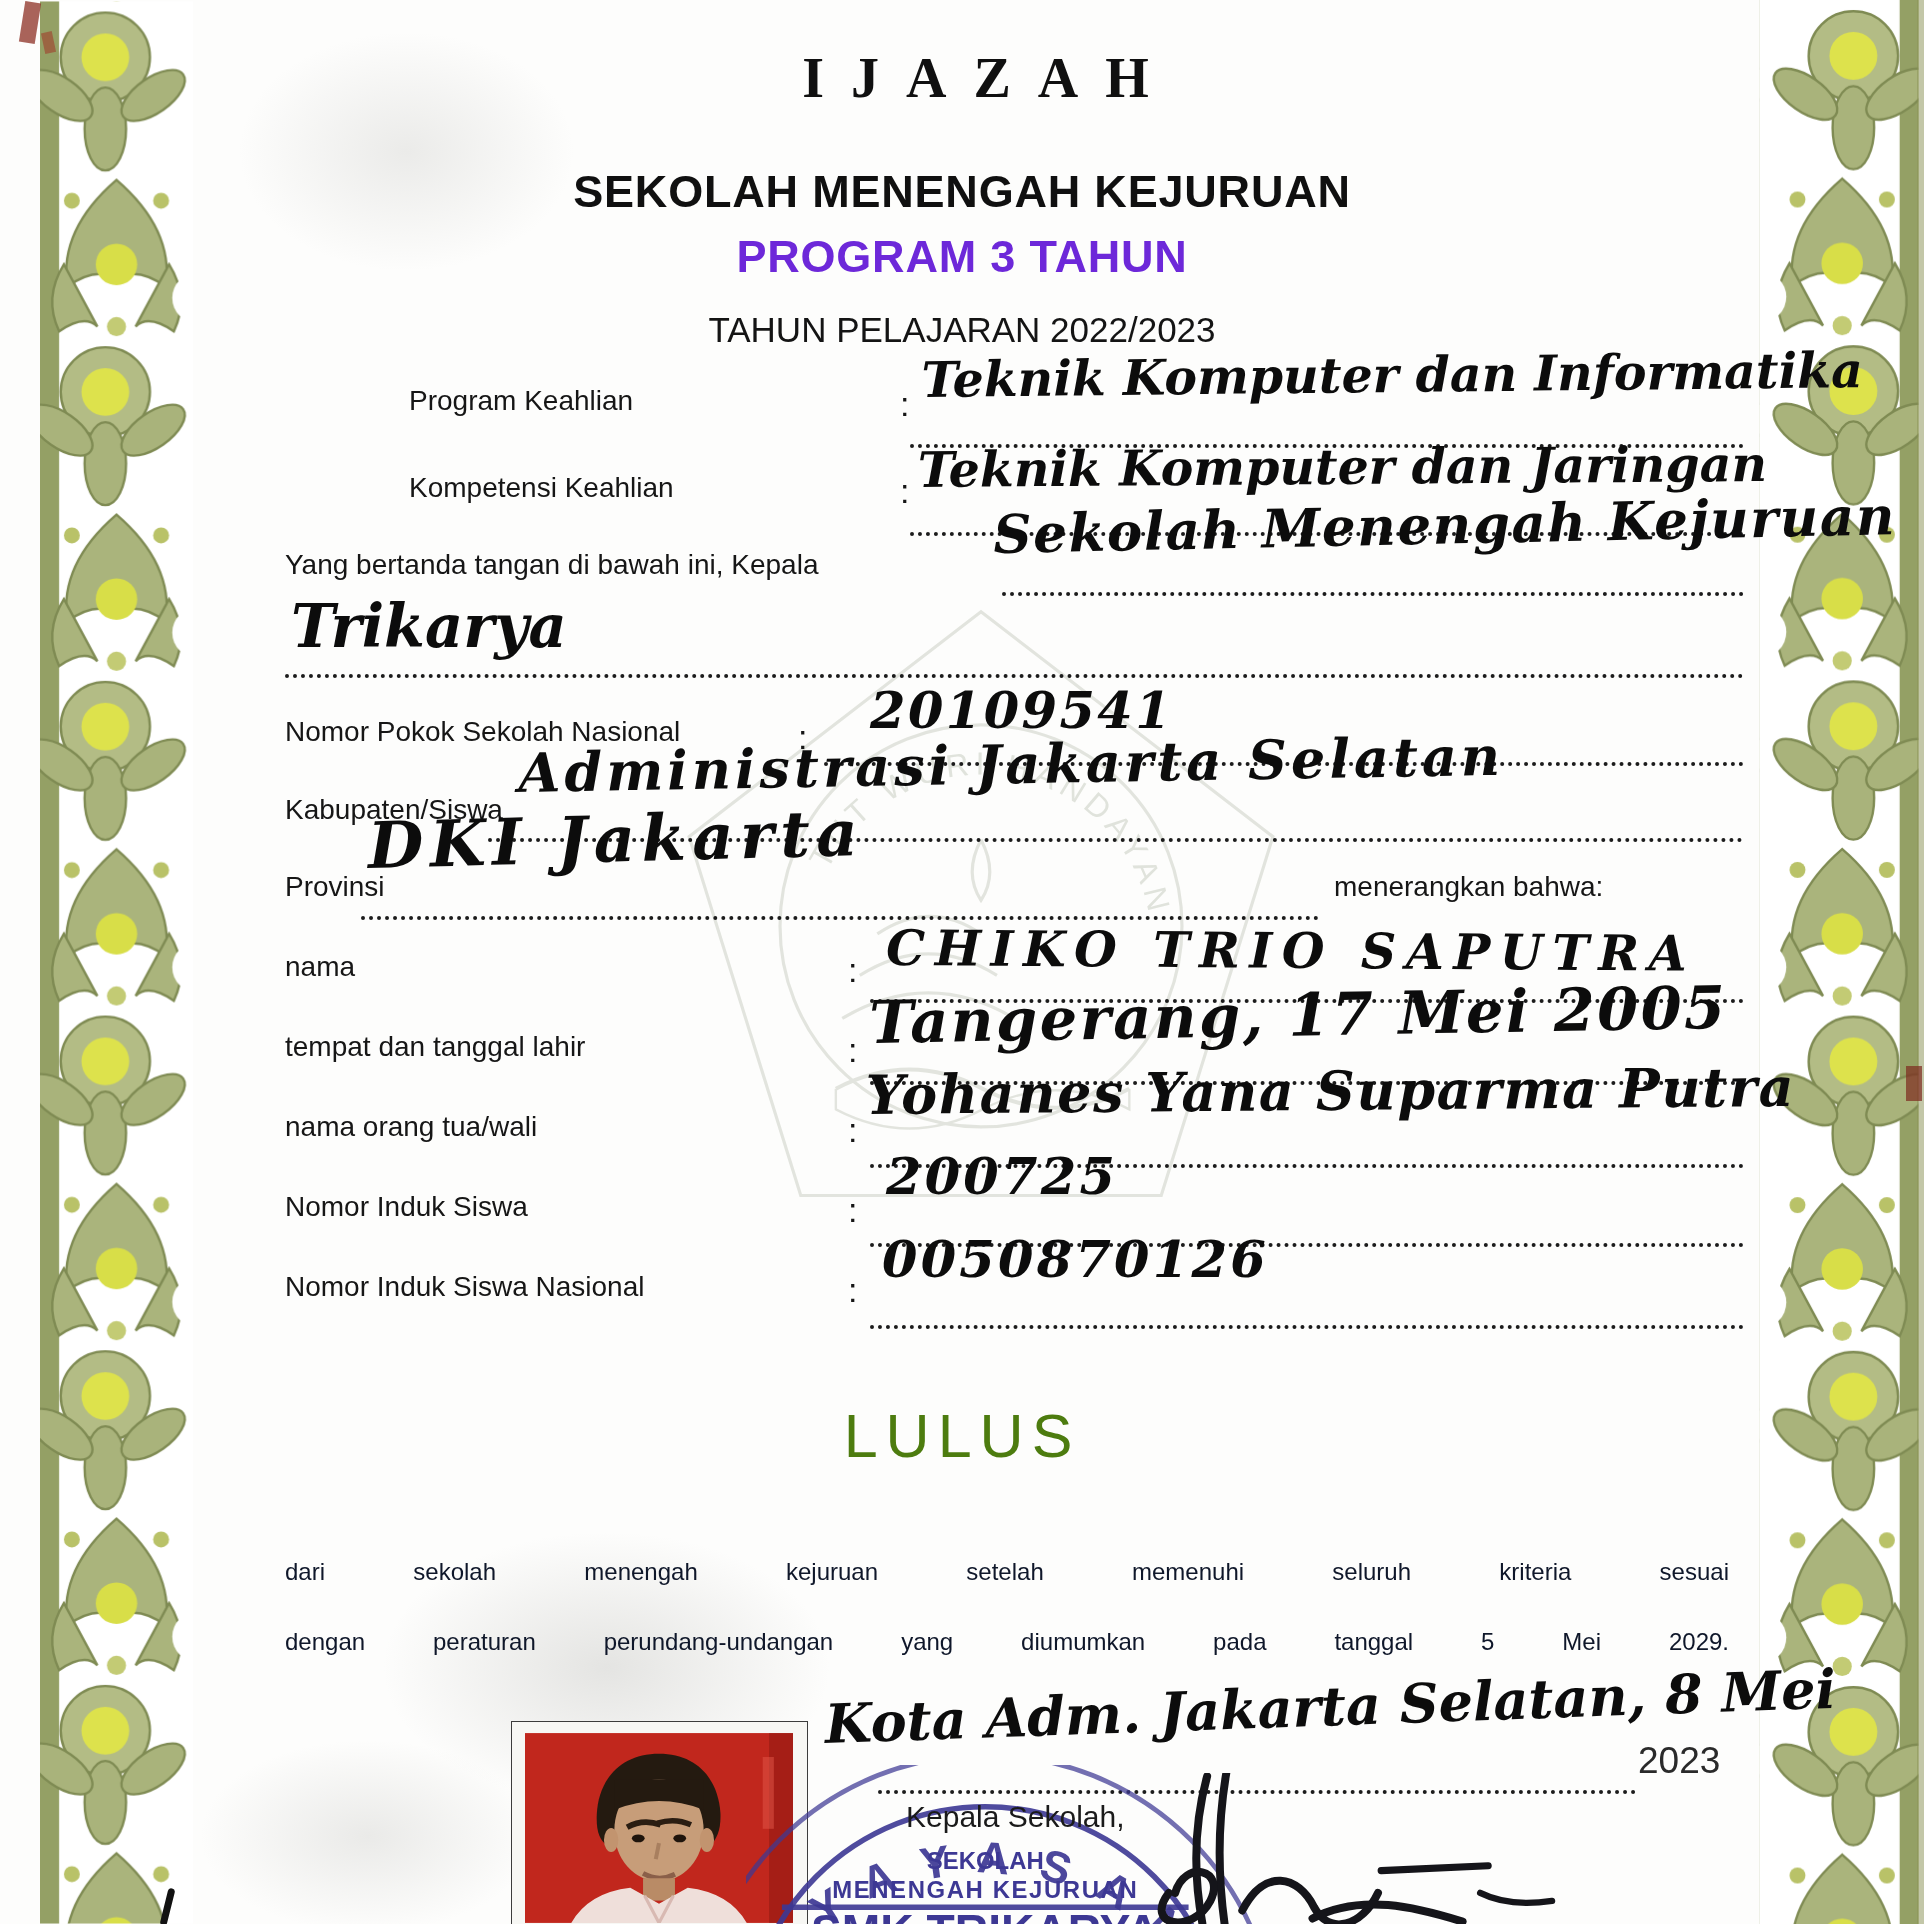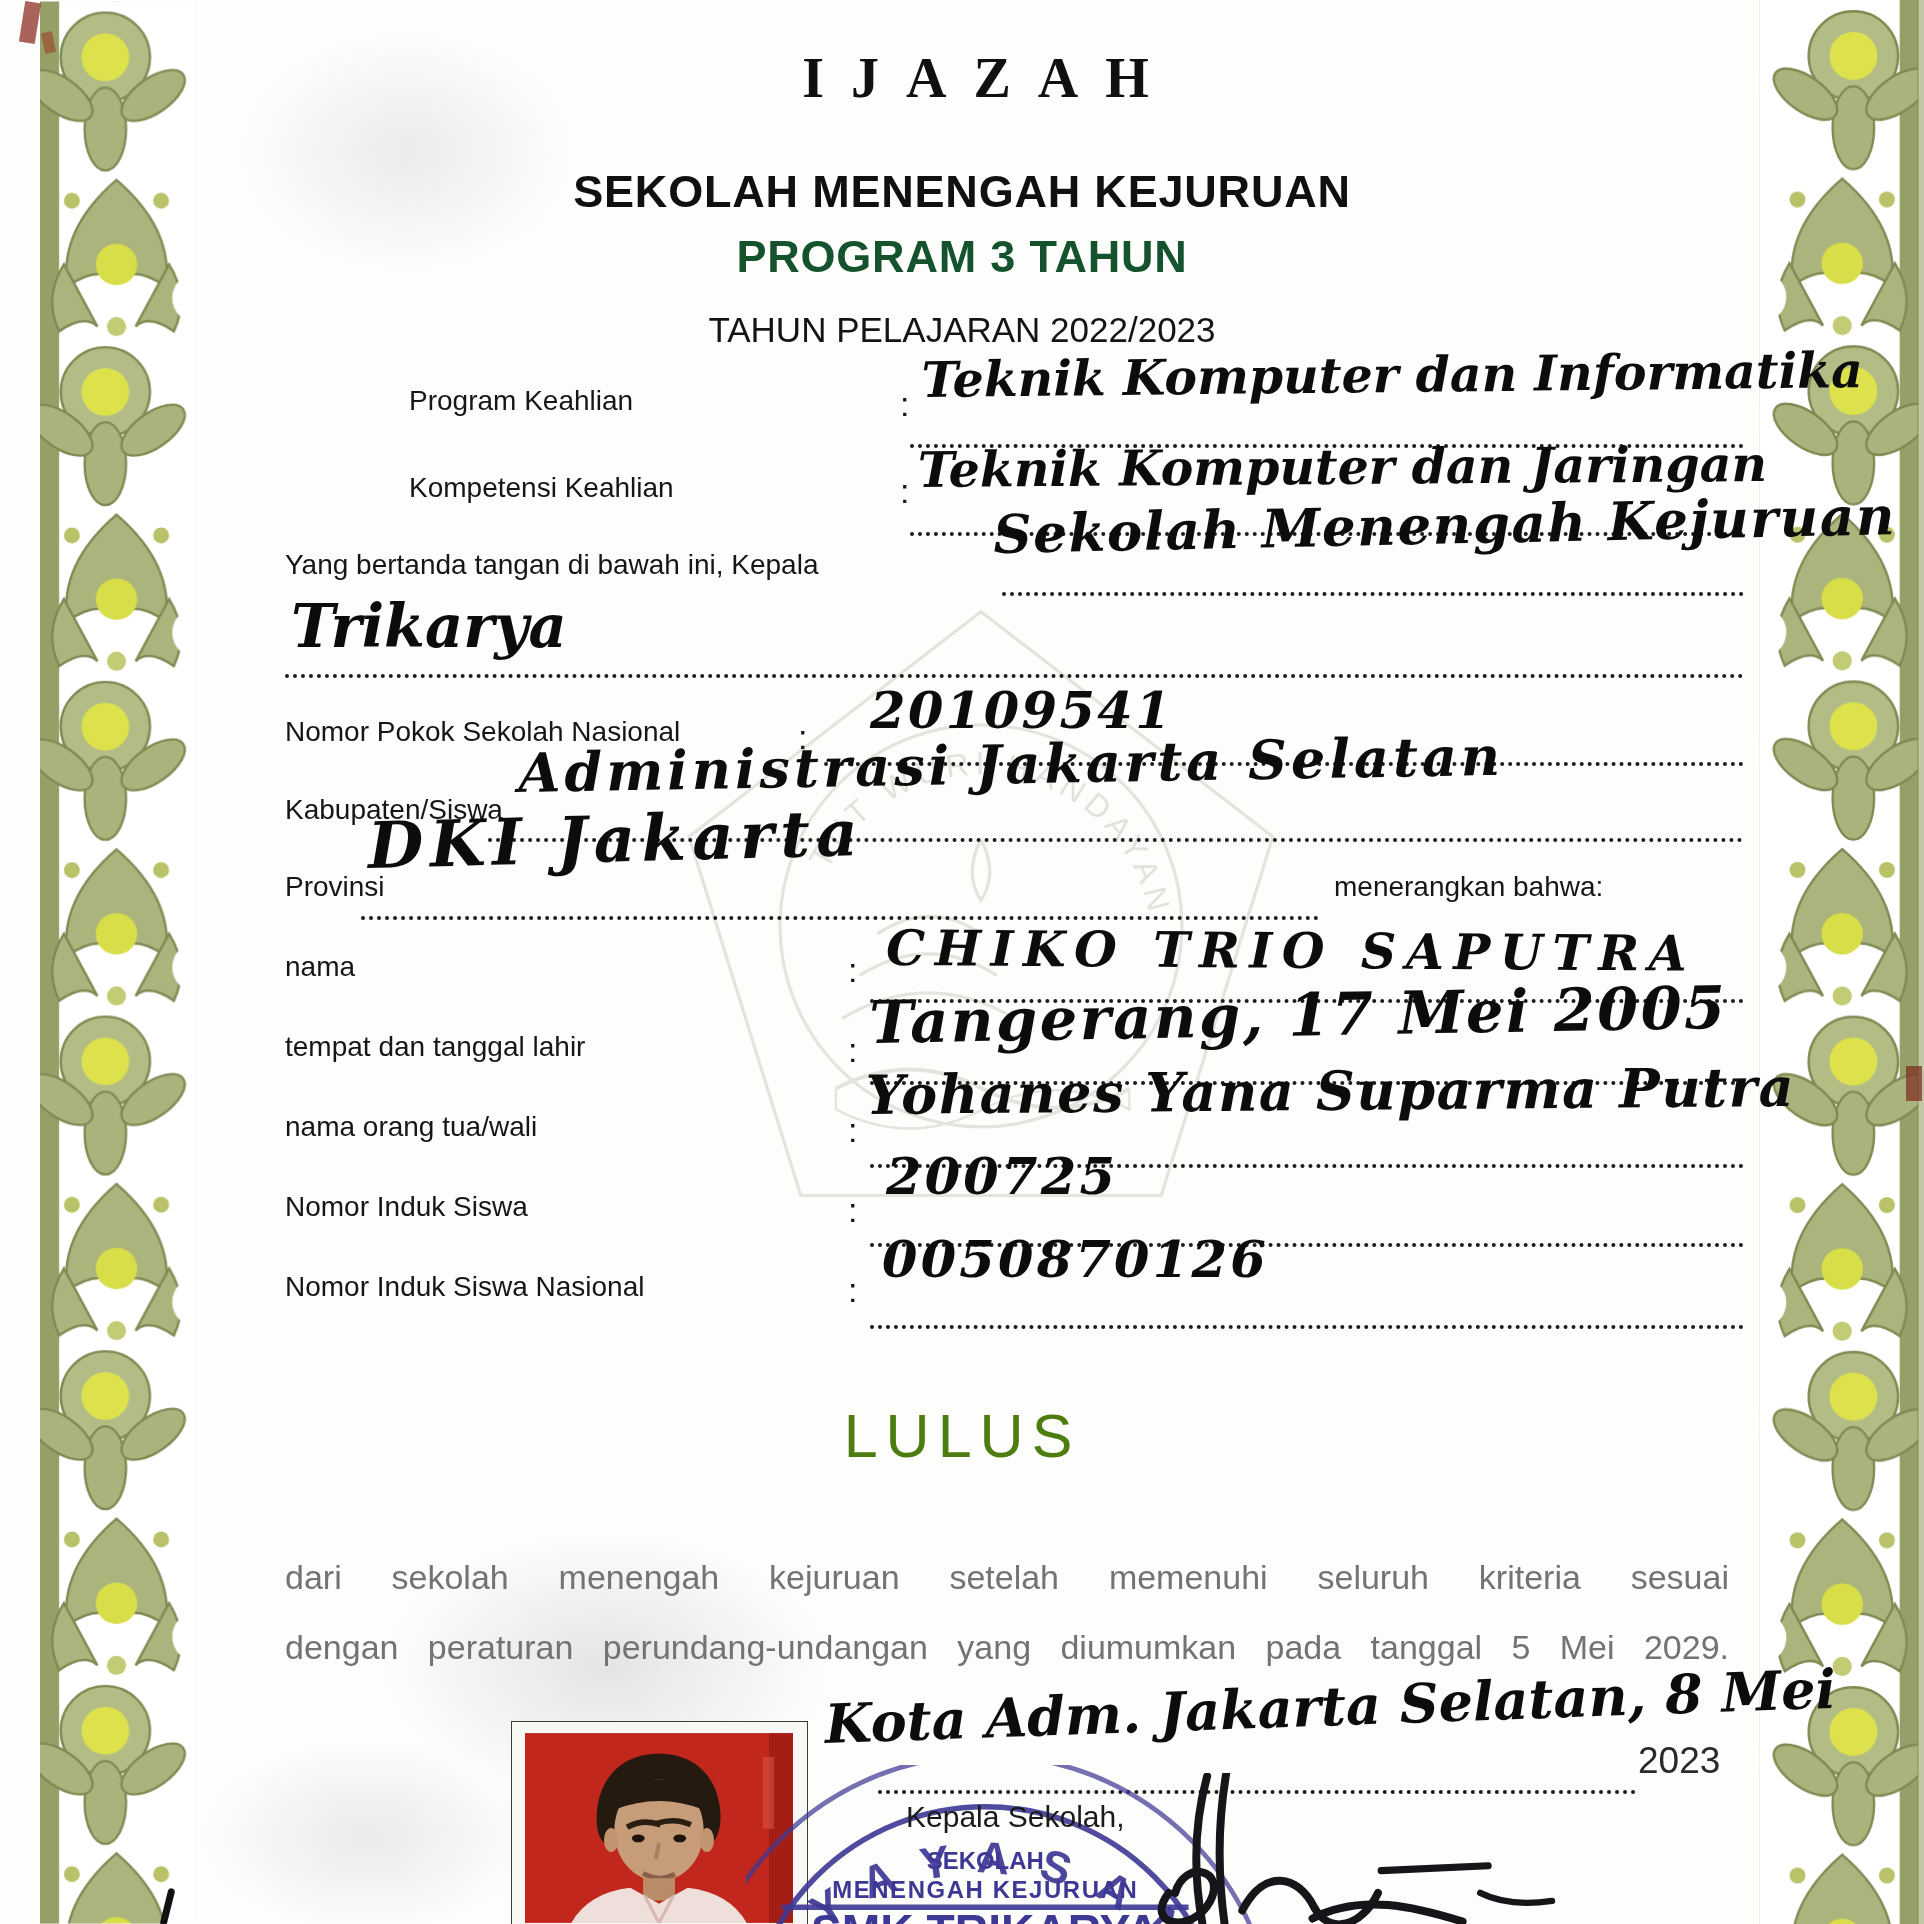--- a/index.html
+++ b/index.html
@@ -3,29 +3,29 @@
 <meta charset="utf-8">
 <style>
   html,body{margin:0;padding:0;background:#ffffff;}
   .page{position:relative;width:1925px;height:1925px;background:#fdfdfc;overflow:hidden;
         font-family:"Liberation Sans",sans-serif;color:#141414;}
   .abs{position:absolute;}
   .center-line{position:absolute;left:192px;width:1540px;text-align:center;white-space:nowrap;}
   .title{top:46px;font-family:"Liberation Serif",serif;font-weight:700;font-size:56px;
          letter-spacing:27px;padding-left:27px;color:#101010;}
   .h1{top:166px;font-weight:700;font-size:45px;letter-spacing:0.8px;color:#101010;}
-  .h2{top:231px;font-weight:700;font-size:45px;letter-spacing:0.8px;color:#14532d;}
+  .h2{top:231px;font-weight:700;font-size:45px;letter-spacing:0.8px;color:#6d28d9;}
   .h3{top:310px;font-size:35px;color:#141414;}
   .lbl{position:absolute;font-size:28px;color:#161616;white-space:nowrap;}
   .colon{position:absolute;font-size:34px;color:#161616;}
   .hand{position:absolute;font-family:"DejaVu Serif",serif;font-style:italic;font-weight:700;
         color:#0c0c0c;white-space:nowrap;transform-origin:left bottom;}
   .dots{position:absolute;height:0;border-bottom:4.8px dotted #1c1c1c;}
   .status{top:1401px;font-weight:400;font-size:61px;letter-spacing:8px;color:#4d7c0f;}
-  .para{position:absolute;left:285px;width:1444px;font-size:34px;color:#737373;
+  .para{position:absolute;left:285px;width:1444px;font-size:24px;color:#0f172a;
         text-align:justify;text-align-last:justify;white-space:normal;}
   .year-print{position:absolute;left:1638px;top:1740px;font-size:37px;color:#2a2a2a;}
   .kepala{position:absolute;left:906px;top:1800px;font-size:30px;color:#1a1a1a;}
   .photo{position:absolute;left:511px;top:1721px;width:297px;height:204px;box-sizing:border-box;
          border:1.6px solid #3c3c3c;background:#f7f7f4;padding:11.2px 12.8px 0 12.8px;z-index:3;}
   .photo-red{width:100%;height:100%;overflow:hidden;}
   .smudge{position:absolute;pointer-events:none;}
   .artifact{position:absolute;}
   .ink-stroke{position:absolute;left:164px;top:1888px;width:7.2px;height:38px;background:#121212;
               border-radius:4px;transform:rotate(14deg);z-index:4;}

